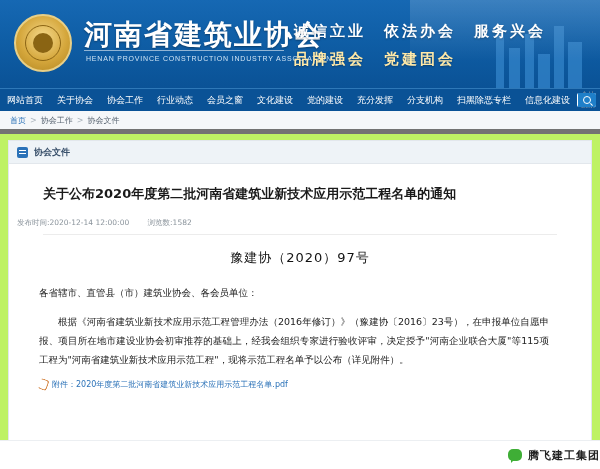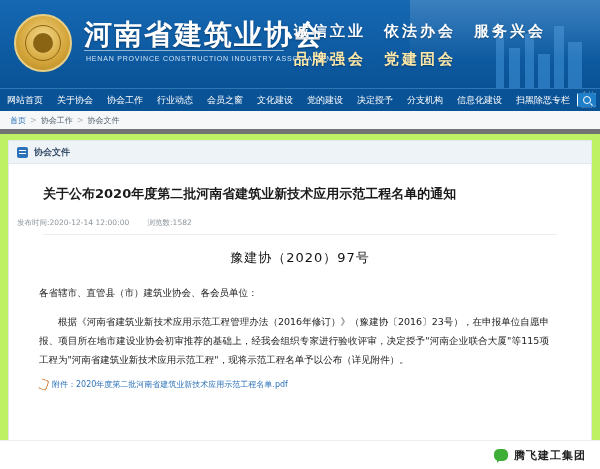--- a/index.html
+++ b/index.html
@@ -190,21 +190,20 @@
     position:absolute;right:20px;bottom:32px;
     font-size:10.5px;color:#111;font-weight:bold;
     font-family:"DejaVu Sans",sans-serif;
   }
 
   
   .footer{
     position:absolute;left:0;right:0;bottom:0;height:28px;
     background:#ffffff;border-top:1px solid #eceff2;
     display:flex;align-items:center;justify-content:flex-end;
-    padding-right:14px;
   }
   .wx-icon{
     width:14px;height:12px;border-radius:5px;
     background:#3fae36;margin-right:6px;position:relative;
   }
   .wx-icon:after{
     content:"";position:absolute;left:3px;bottom:-2px;
     border-top:4px solid #3fae36;border-right:4px solid transparent;
   }
   .wx-text{
@@ -238,24 +237,24 @@
   </div>
 
   <div class="nav">
     <div class="nav-item">网站首页</div>
     <div class="nav-item">关于协会</div>
     <div class="nav-item">协会工作</div>
     <div class="nav-item">行业动态</div>
     <div class="nav-item">会员之窗</div>
     <div class="nav-item">文化建设</div>
     <div class="nav-item">党的建设</div>
-    <div class="nav-item">决定授予</div>
+    <div class="nav-item">充分发挥</div>
     <div class="nav-item">分支机构</div>
+    <div class="nav-item">扫黑除恶专栏</div>
     <div class="nav-item">信息化建设</div>
-    <div class="nav-item">扫黑除恶专栏</div>
     <div class="nav-spacer"></div>
     <div class="search-box">
       <span>全站搜索</span>
       <div class="search-btn">
         <div class="mag"></div>
       </div>
     </div>
   </div>
 
   <div class="crumb">

